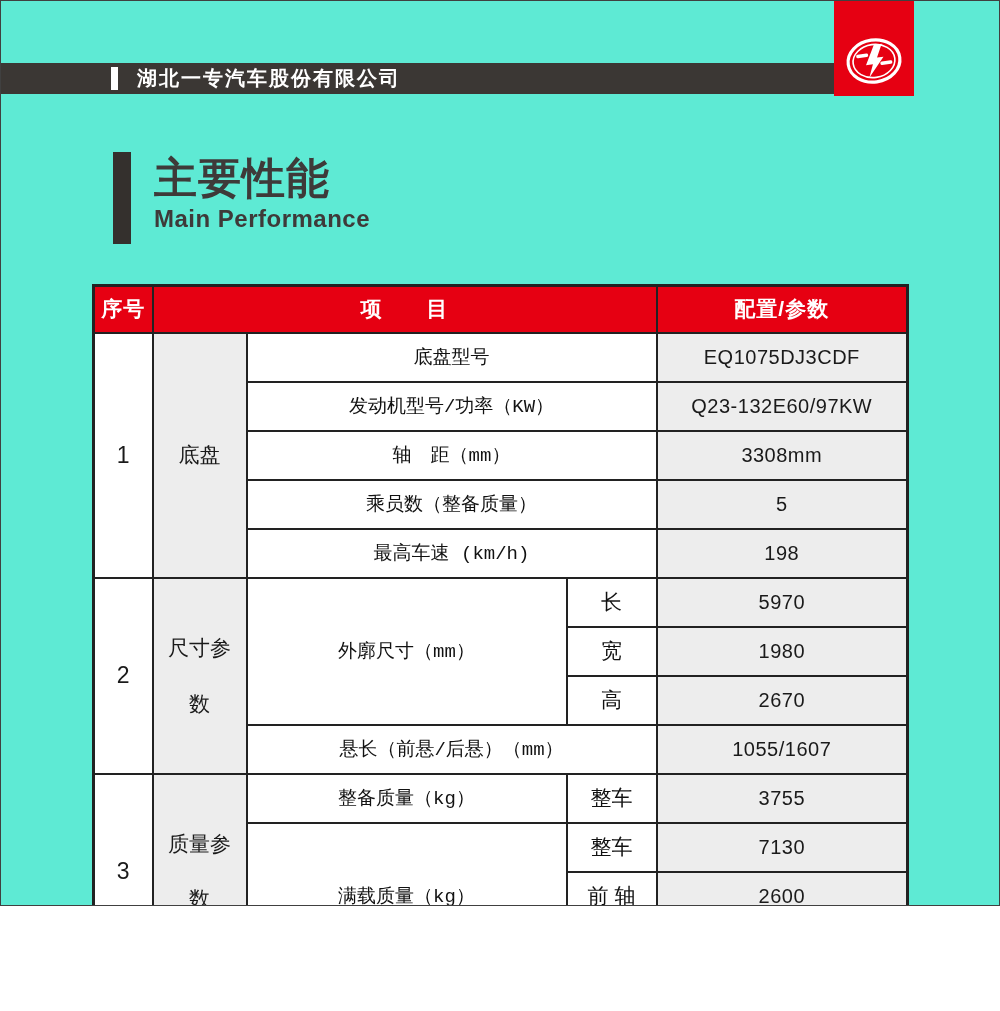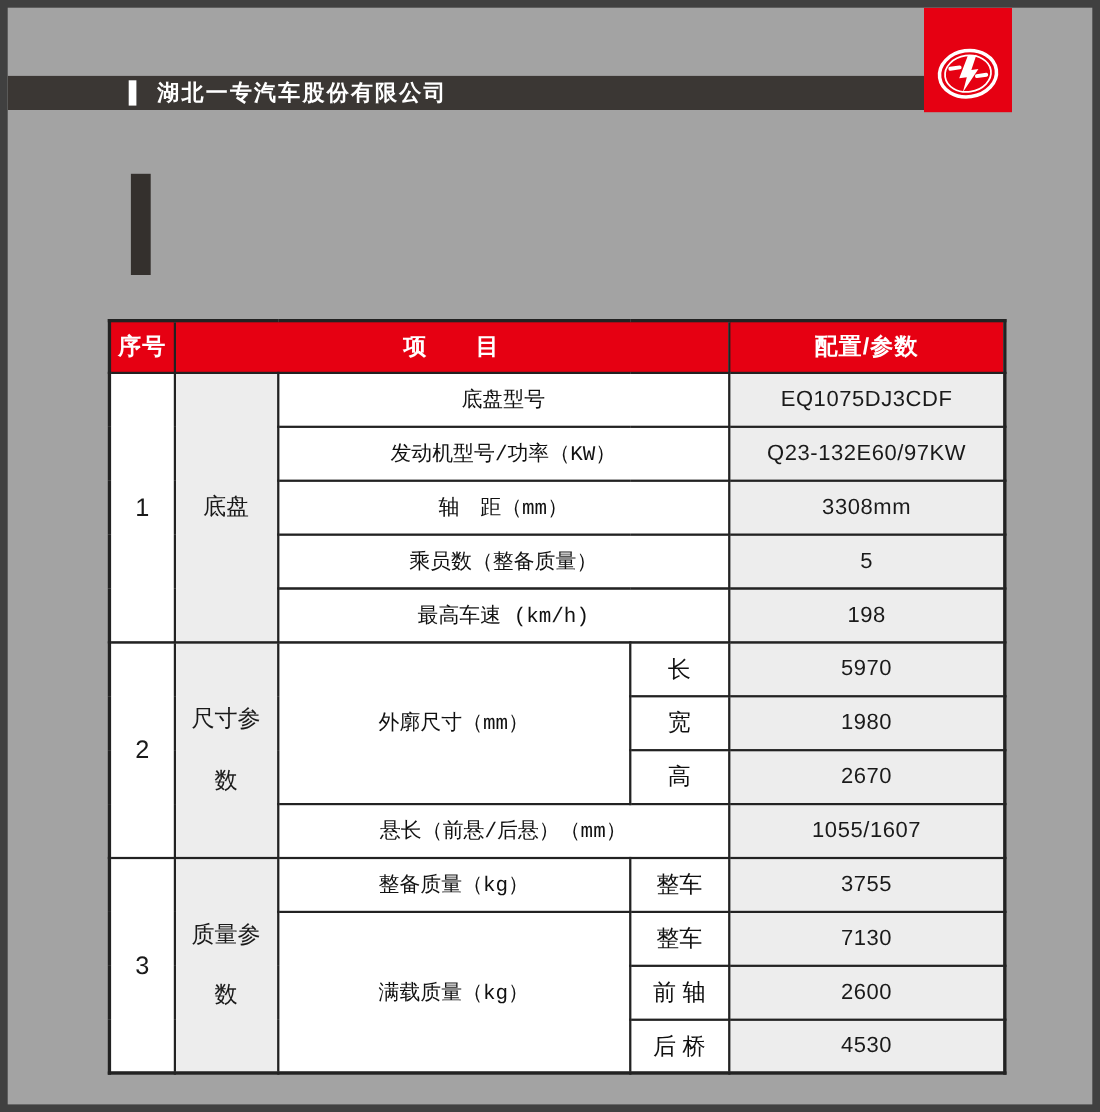--- a/index.html
+++ b/index.html
@@ -2,23 +2,23 @@
 <html><head>
 <meta charset="utf-8">
 <style>
   html, body {
     margin: 0; padding: 0;
     background: #ffffff;
     font-family: "Liberation Sans", "DejaVu Sans", sans-serif;
   }
   .page {
     position: relative;
-    width: 1000px; height: 1011px;
-    background: #a3a3a3;
-    border: 7px solid #404040;
+    width: 1000px; height: 906px;
+    background: #5eead4;
+    border: 1px solid #404040;
     box-sizing: border-box;
     overflow: hidden;
   }
 
   
   .top-bar {
     position: absolute;
     left: 0; top: 62px;
     width: 833px; height: 31px;
     background: #3b3734;
@@ -131,20 +131,24 @@
       </g>
       <g transform="rotate(-8 31 28)" fill="#ffffff" stroke="none">
         <rect x="14" y="19.5" width="12" height="3.6" rx="1.6"></rect>
         <rect x="37" y="29.5" width="12" height="3.6" rx="1.6"></rect>
         <polygon points="33,12 41,12 34.5,25 41,25 24,44 29.5,31 22.5,31"></polygon>
       </g>
     </svg>
   </div>
 
   <div class="title-accent-bar"></div>
+  <div class="title-wrap">
+    <h1 class="page-title">主要性能</h1>
+    <div class="page-subtitle">Main Performance</div>
+  </div>
 
   <table class="perf">
     <colgroup>
       <col style="width:59px">
       <col style="width:94px">
       <col style="width:320px">
       <col style="width:90px">
       <col style="width:251px">
     </colgroup>
     <thead>

